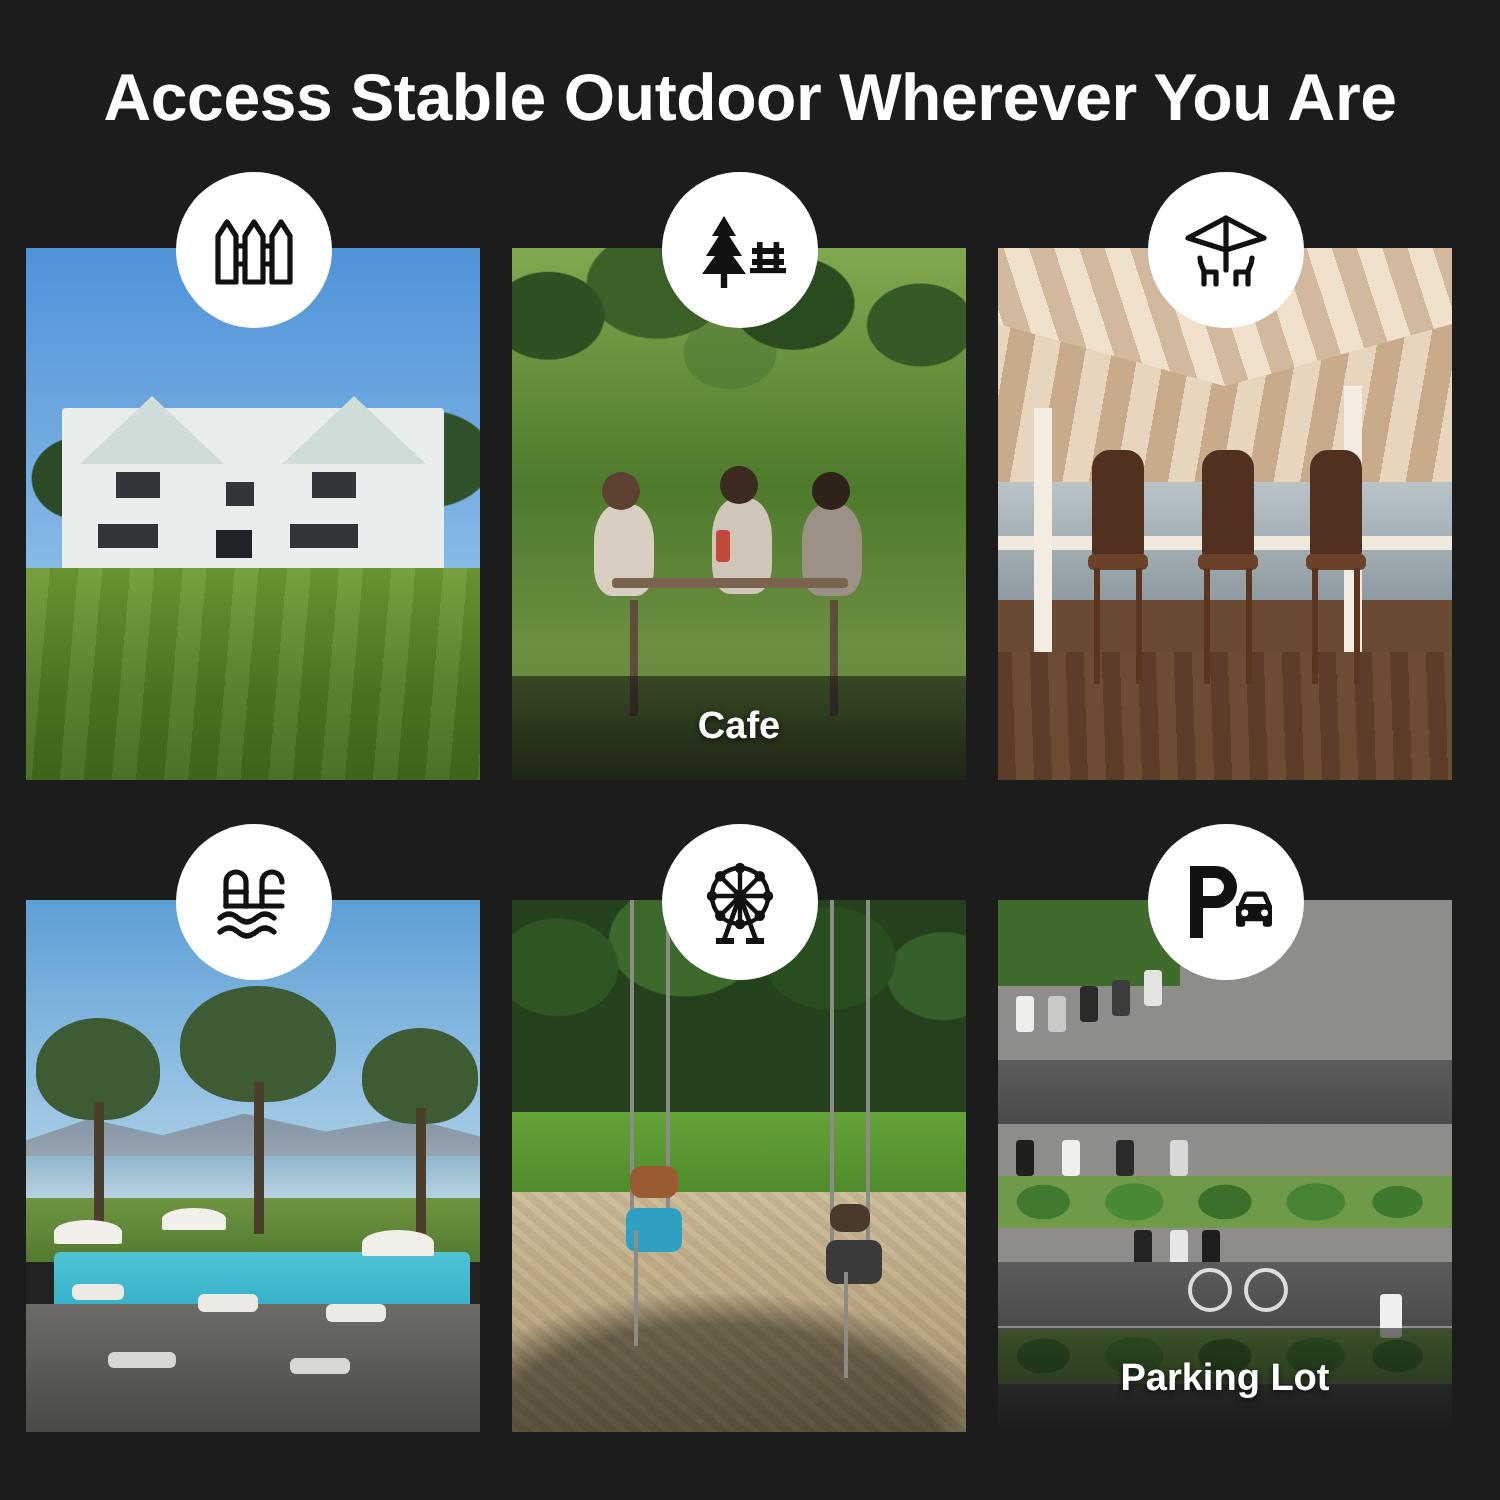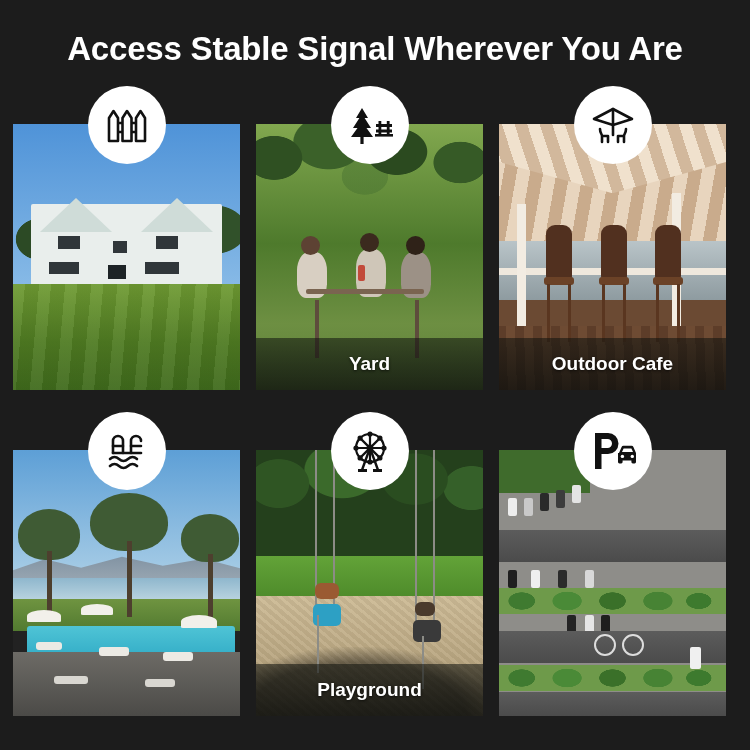--- a/index.html
+++ b/index.html
@@ -199,21 +199,21 @@
   .pk-car { position:absolute; width:9px; height:18px; border-radius:2px;}
   .pk-circle { position:absolute; width:22px; height:22px; border:2px solid rgba(255,255,255,.8);
     border-radius:50%;}
   .pk-grass { position:absolute; background:#4e7a33;}
 </style>
 </head>
 <body>
 
 <div id="page">
 
-  <div class="title">Access Stable Signal Wherever You Are</div>
+  <div class="title">Access Stable Outdoor Wherever You Are</div>
 
   <div class="grid">
 
     <div class="card">
       <div class="frame">
         <div class="scene">
           <div class="yard-sky"></div>
           <div class="yard-trees"></div>
           <div class="yard-house"></div>
           <div class="yard-gable-l"></div>
@@ -264,21 +264,21 @@
             <path d="M16 4 L22 14 L18.6 14 L25 24 L20.5 24 L27 33 L5 33 L11.5 24 L7 24 L13.4 14 L10 14 Z"></path>
             <rect x="14.4" y="31" width="3.2" height="9"></rect>
             <rect x="30" y="20" width="16" height="3"></rect>
             <rect x="30" y="25.5" width="16" height="3"></rect>
             <rect x="32.5" y="17" width="2.8" height="15"></rect>
             <rect x="40.8" y="17" width="2.8" height="15"></rect>
             <rect x="29" y="30" width="18" height="2.6"></rect>
           </g>
         </svg>
       </div>
-      <div class="label">Yard</div>
+      <div class="label">Cafe</div>
     </div>
 
     <div class="card">
       <div class="frame">
         <div class="scene">
           <div class="cafe-bg"></div>
           <div class="cafe-canopy"></div>
           <div class="cafe-canopy2"></div>
           <div class="cafe-mid"></div>
           <div class="cafe-rail" style="top:54%;"></div>
@@ -308,21 +308,20 @@
       <div class="badge">
         <svg width="48" height="40" viewBox="0 0 48 40">
           <g fill="none" stroke="#111" stroke-width="2.6" stroke-linejoin="round" stroke-linecap="round">
             <path d="M24 4 L43 14 L24 20 L5 14 Z"></path>
             <path d="M24 4 L24 30"></path>
             <path d="M11 24 C11 28 13 29 13 31 L13 37 M13 31 L19 31 L19 37"></path>
             <path d="M37 24 C37 28 35 29 35 31 L35 37 M35 31 L29 31 L29 37"></path>
           </g>
         </svg>
       </div>
-      <div class="label">Outdoor Cafe</div>
     </div>
 
     <div class="card">
       <div class="frame">
         <div class="scene">
           <div class="pool-sky"></div>
           <div class="pool-hills"></div>
           <div class="pool-sea"></div>
           <div class="pool-grass"></div>
           <div class="pool-pine" style="left:2%;top:22%;width:62px;height:40%;">
@@ -399,21 +398,20 @@
             <circle cx="13.1" cy="29.9" r="2.6"></circle>
               <circle cx="32.9" cy="29.9" r="2.6"></circle>
           </g>
           <g stroke="#111" stroke-width="2.4" fill="none">
             <path d="M23 20 L15 42 M23 20 L31 42"></path>
           </g>
           <rect x="11" y="41" width="9" height="3" fill="#111"></rect>
           <rect x="26" y="41" width="9" height="3" fill="#111"></rect>
         </svg>
       </div>
-      <div class="label">Playground</div>
     </div>
 
     <div class="card">
       <div class="frame">
         <div class="scene">
           <div class="pk-bg"></div>
           <div class="pk-grass" style="left:0;top:0;width:40%;height:16%;background:#3f6b2c;"></div>
           <div class="pk-car" style="left:4%;top:18%;background:#ededed;"></div>
           <div class="pk-car" style="left:11%;top:18%;background:#c9c9c9;"></div>
           <div class="pk-car" style="left:18%;top:16%;background:#2a2a2a;"></div>
@@ -442,16 +440,17 @@
             <path d="M6 4 H19 a10.5 10.5 0 0 1 0 21 H12.5 V40 H6 Z M12.5 10 V19 H18.5 a4.5 4.5 0 0 0 0 -9 Z"></path>
             <path d="M30 24 l2.6 -6 a2 2 0 0 1 1.9 -1.3 h8 a2 2 0 0 1 1.9 1.3 L47 24 v9 a1.4 1.4 0 0 1 -1.4 1.4 h-1.8 a1.4 1.4 0 0 1 -1.4 -1.4 v-1.4 H33.6 v1.4 a1.4 1.4 0 0 1 -1.4 1.4 h-1.8 A1.4 1.4 0 0 1 29 33 v-9 Z"></path>
           </g>
           <g fill="#fff">
             <path d="M33 23 l1.6 -3.6 h7.8 L44 23 Z"></path>
             <circle cx="33.4" cy="27.4" r="1.7"></circle>
             <circle cx="43.3" cy="27.4" r="1.7"></circle>
           </g>
         </svg>
       </div>
+      <div class="label">Parking Lot</div>
     </div>
 
   </div>
 </div>
 
 </body></html>

